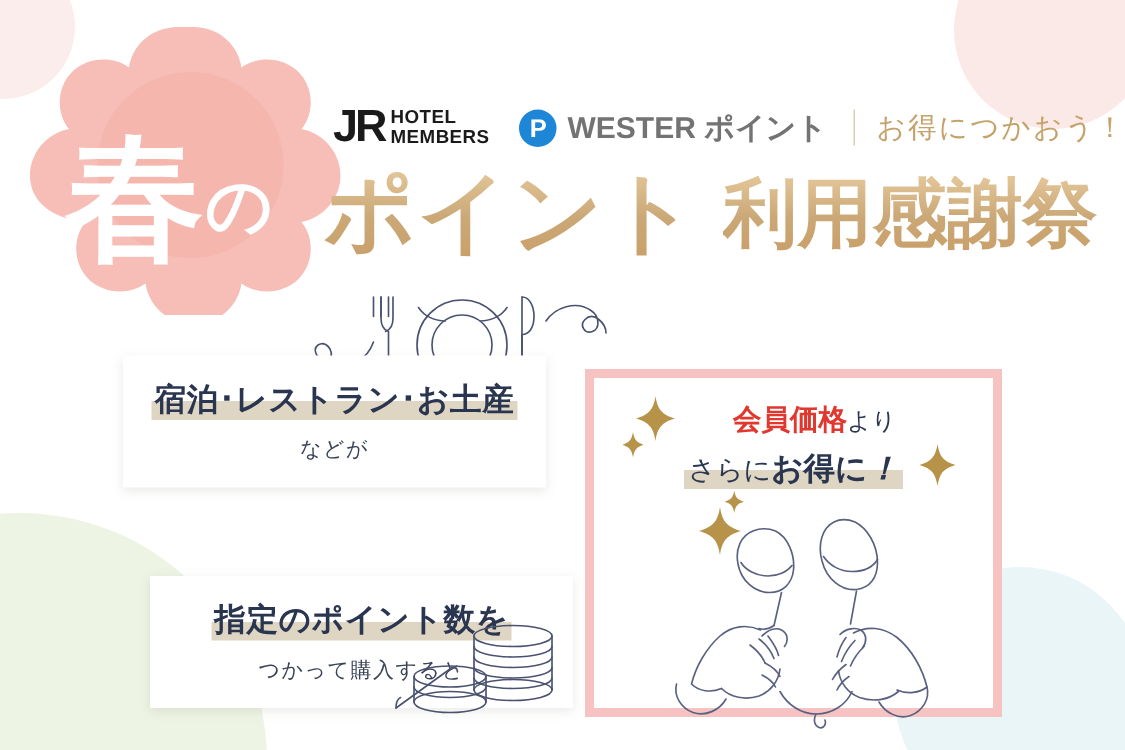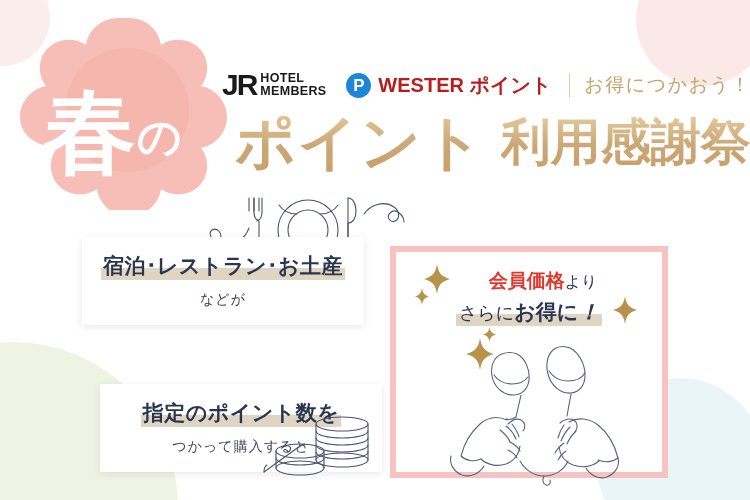--- a/index.html
+++ b/index.html
@@ -125,21 +125,21 @@
     display: flex;
     align-items: center;
     justify-content: center;
     line-height: 1;
   }
   #wester-text {
     margin-left: 7px;
     font-family: "Liberation Sans", sans-serif;
     font-size: 20px;
     font-weight: 700;
-    color: #b91c1c;
+    color: #737373;
     letter-spacing: 0px;
     white-space: nowrap;
   }
 
   #tagline-divider {
     width: 1px;
     height: 24px;
     background: #DCCDAE;
     margin: 0 14px 0 18px;
   }
@@ -165,21 +165,20 @@
     font-family: "DejaVu Serif", "Liberation Serif", serif;
     font-size: 60px;
     font-weight: 700;
     line-height: 1;
     background: linear-gradient(180deg, #E4C79A 0%, #CBA877 55%, #C9A06A 100%);
     -webkit-background-clip: text;
     background-clip: text;
     color: #CBA877;
     -webkit-text-fill-color: transparent;
     letter-spacing: 1px;
-    margin-left: 19px;
   }
   #headline .small {
     font-family: "DejaVu Serif", "Liberation Serif", serif;
     font-size: 50px;
     font-weight: 700;
     line-height: 1;
     background: linear-gradient(180deg, #E4C79A 0%, #CBA877 55%, #C9A06A 100%);
     -webkit-background-clip: text;
     background-clip: text;
     color: #CBA877;

